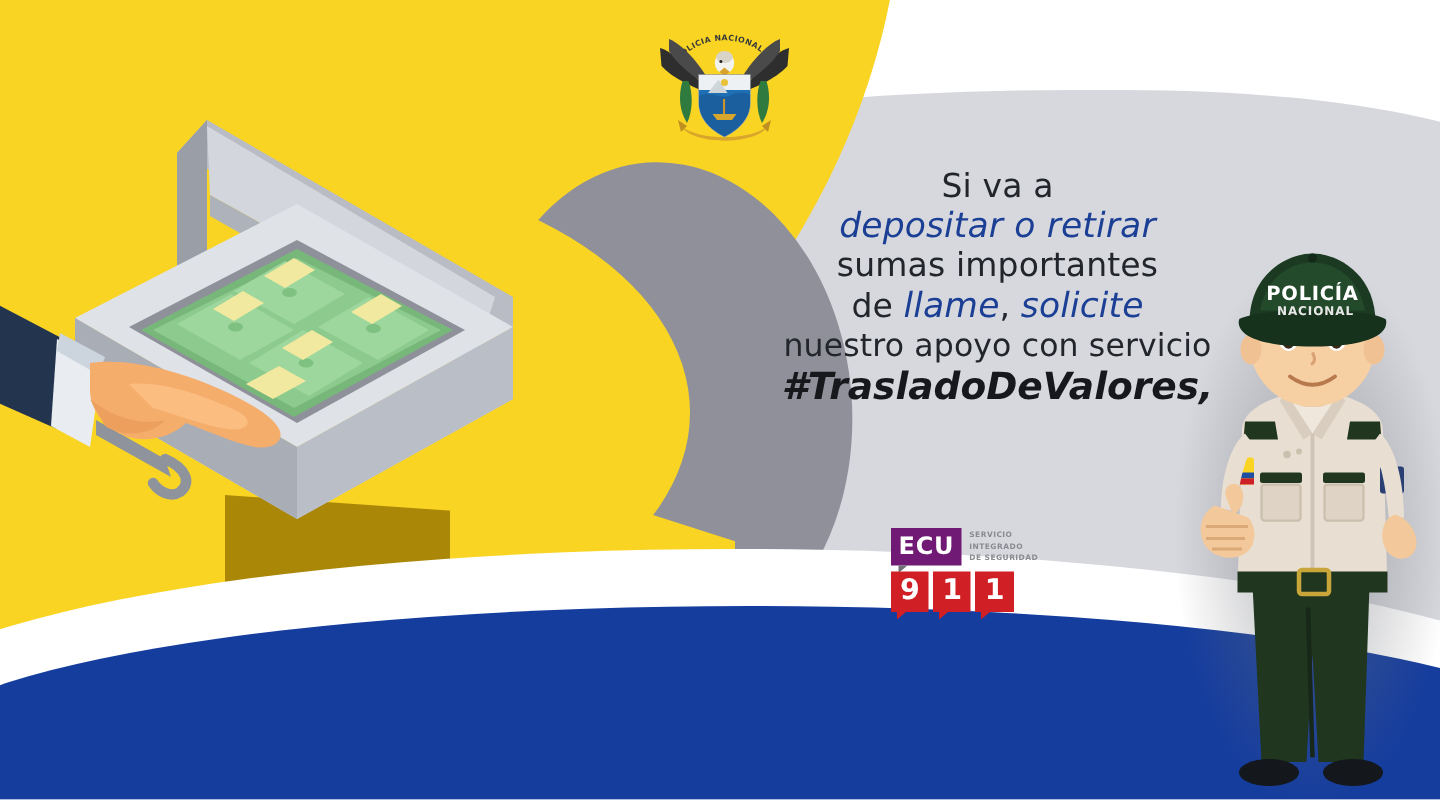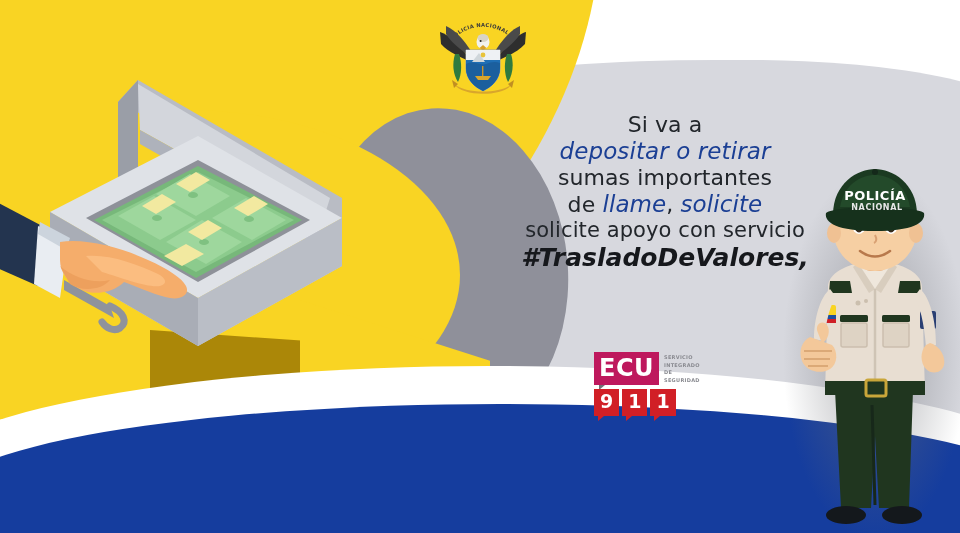--- a/index.html
+++ b/index.html
@@ -74,22 +74,22 @@
   .msg .ln{display:block;font-size:22px;font-weight:400;letter-spacing:.1px;text-align:center;}
   .msg .b-blue{font-weight:400;font-style:italic;color:#1b3f94;font-size:23px;}
   .msg .ln.tight{font-size:21px;}
   .ln-1{font-size:21px;}
   .hashline{font-size:25px;font-weight:700;font-style:italic;color:#16181c;display:block;}
 
   
   .ecu{position:absolute;left:594px;top:352px;width:112px;height:52px;}
   .ecu-top{position:relative;display:flex;align-items:flex-start;}
   .ecu-bub{
-    position:relative;background:#be185d;color:#ffffff;
-    font-weight:700;font-size:24px;line-height:1;
+    position:relative;background:#701a75;color:#ffffff;
+    font-weight:700;font-size:16px;line-height:1;
     padding:4px 5px 5px 5px;letter-spacing:.5px;
     font-family:"DejaVu Sans",sans-serif;
     text-align:center;
   }
   .ecu-bub:after{
     content:"";position:absolute;left:5px;bottom:-5px;
     border-left:6px solid #6f7076;border-bottom:5px solid transparent;
   }
   .ecu-tag{
     margin-left:5px;margin-top:2px;color:#8a8b91;
@@ -217,21 +217,21 @@
       <path d="M96,186 C120,184 146,194 168,204 C176,208 178,214 170,216 C158,218 132,208 112,202 Z" fill="#fbbd80"></path>
       <path d="M70,196 C84,208 104,214 120,210 C112,220 92,222 80,214 Z" fill="#eda05d"></path>
     </svg>
   </div>
 
   <div class="msg">
     <span class="ln ln-1">Si va a</span>
     <span class="ln"><span class="b-blue">depositar o retirar</span></span>
     <span class="ln">sumas importantes</span>
     <span class="ln"><span>de </span><span class="b-blue">llame</span><span>, </span><span class="b-blue">solicite</span></span>
-    <span class="ln tight">solicite apoyo con servicio</span>
+    <span class="ln tight">nuestro apoyo con servicio</span>
     <span class="hashline">#TrasladoDeValores,</span>
   </div>
 
   <div class="ecu">
     <div class="ecu-top">
       <div class="ecu-bub">ECU</div>
       <div class="ecu-tag">
         <div>SERVICIO</div>
         <div>INTEGRADO</div>
         <div>DE SEGURIDAD</div>

